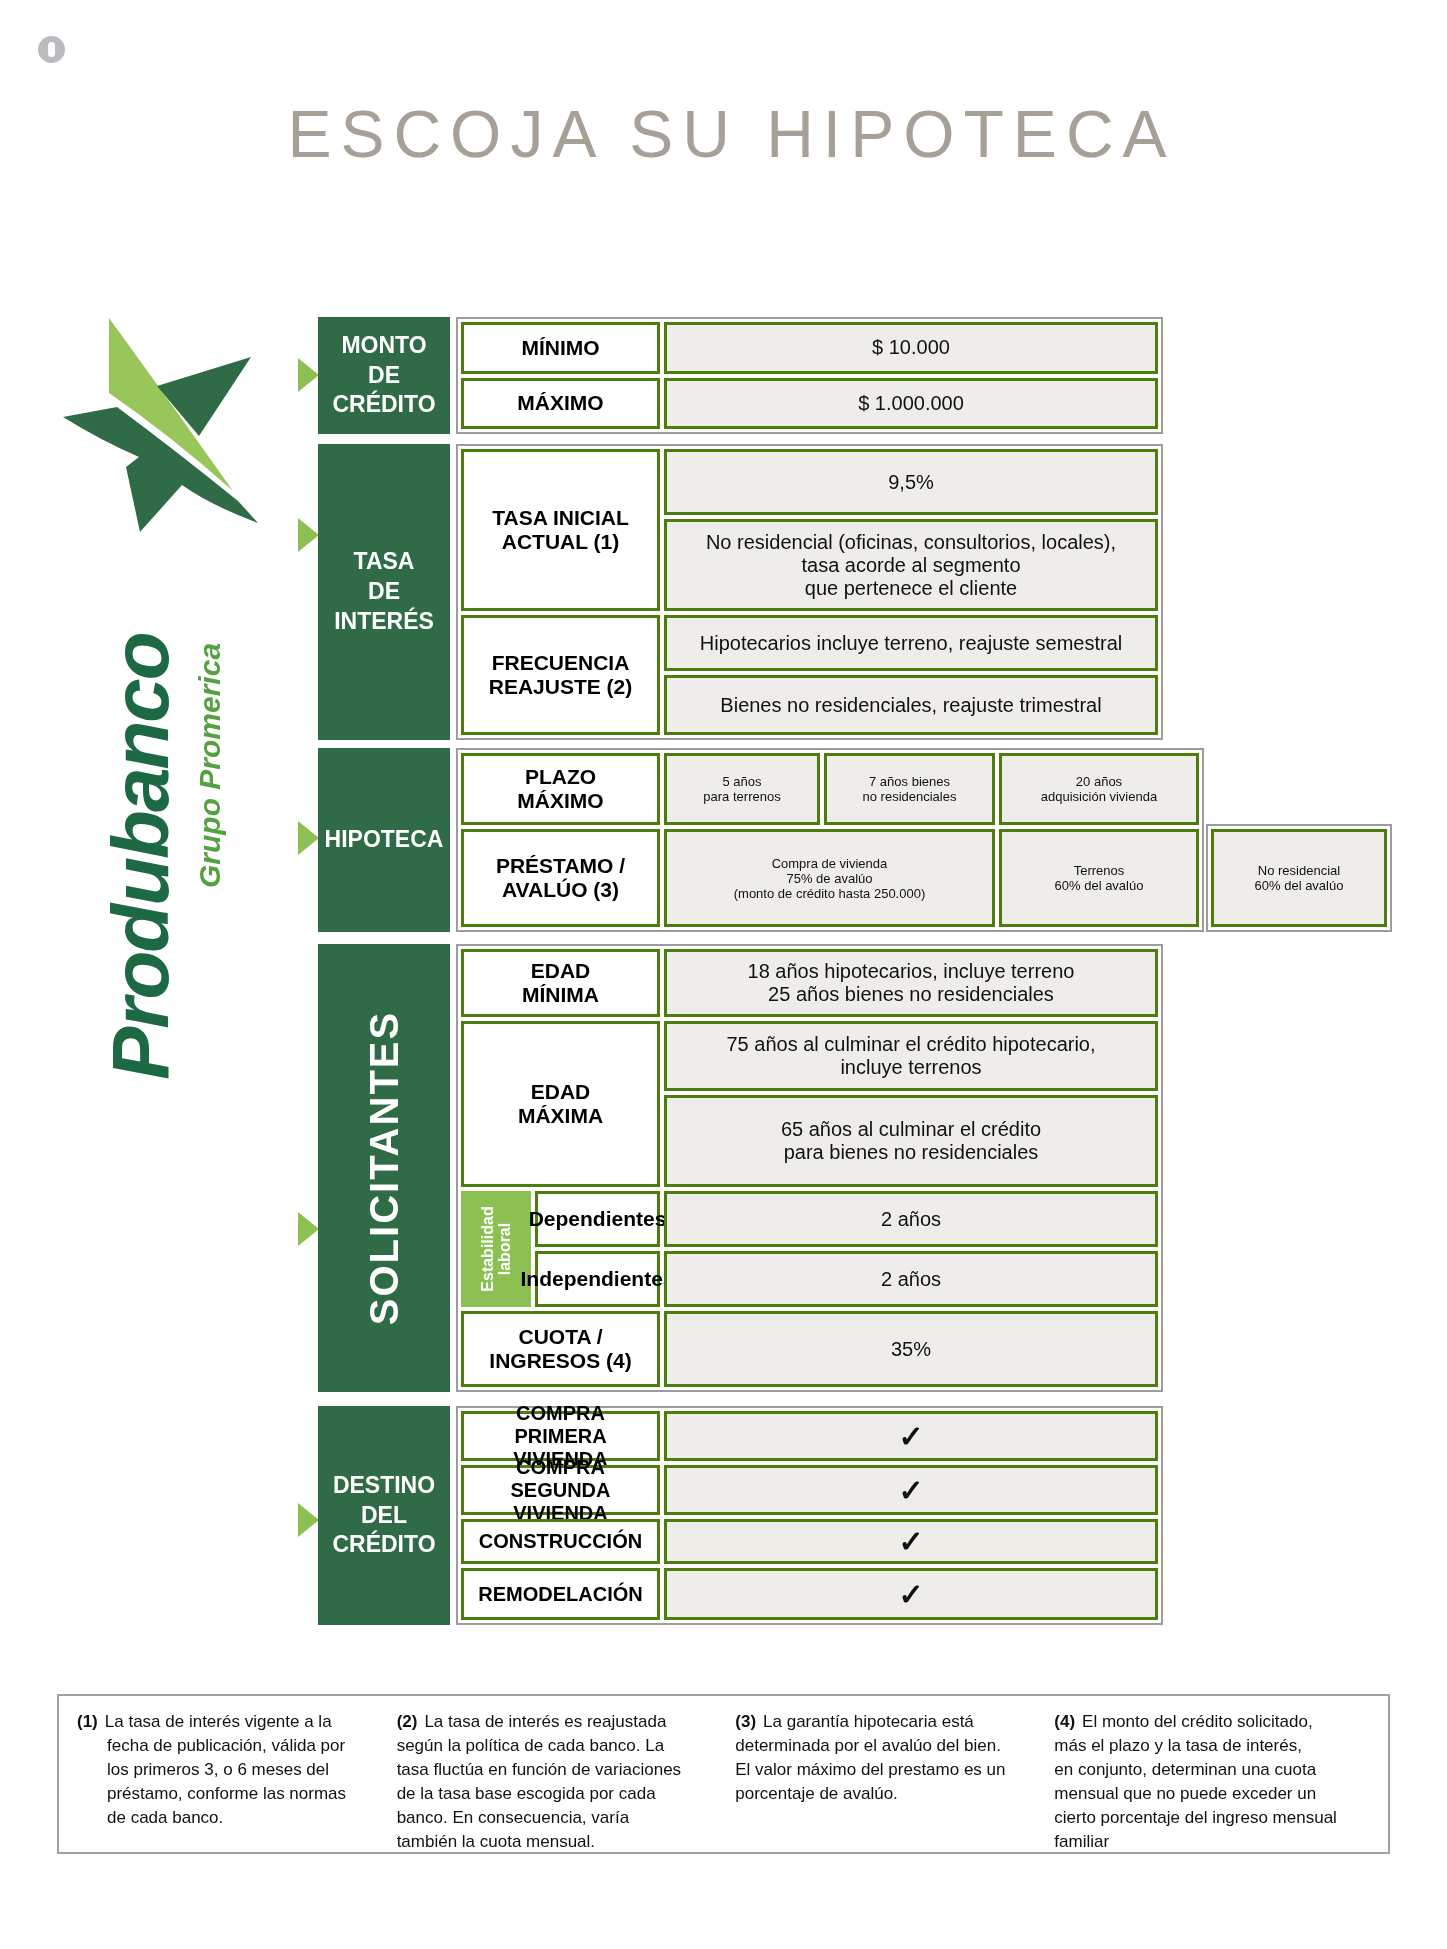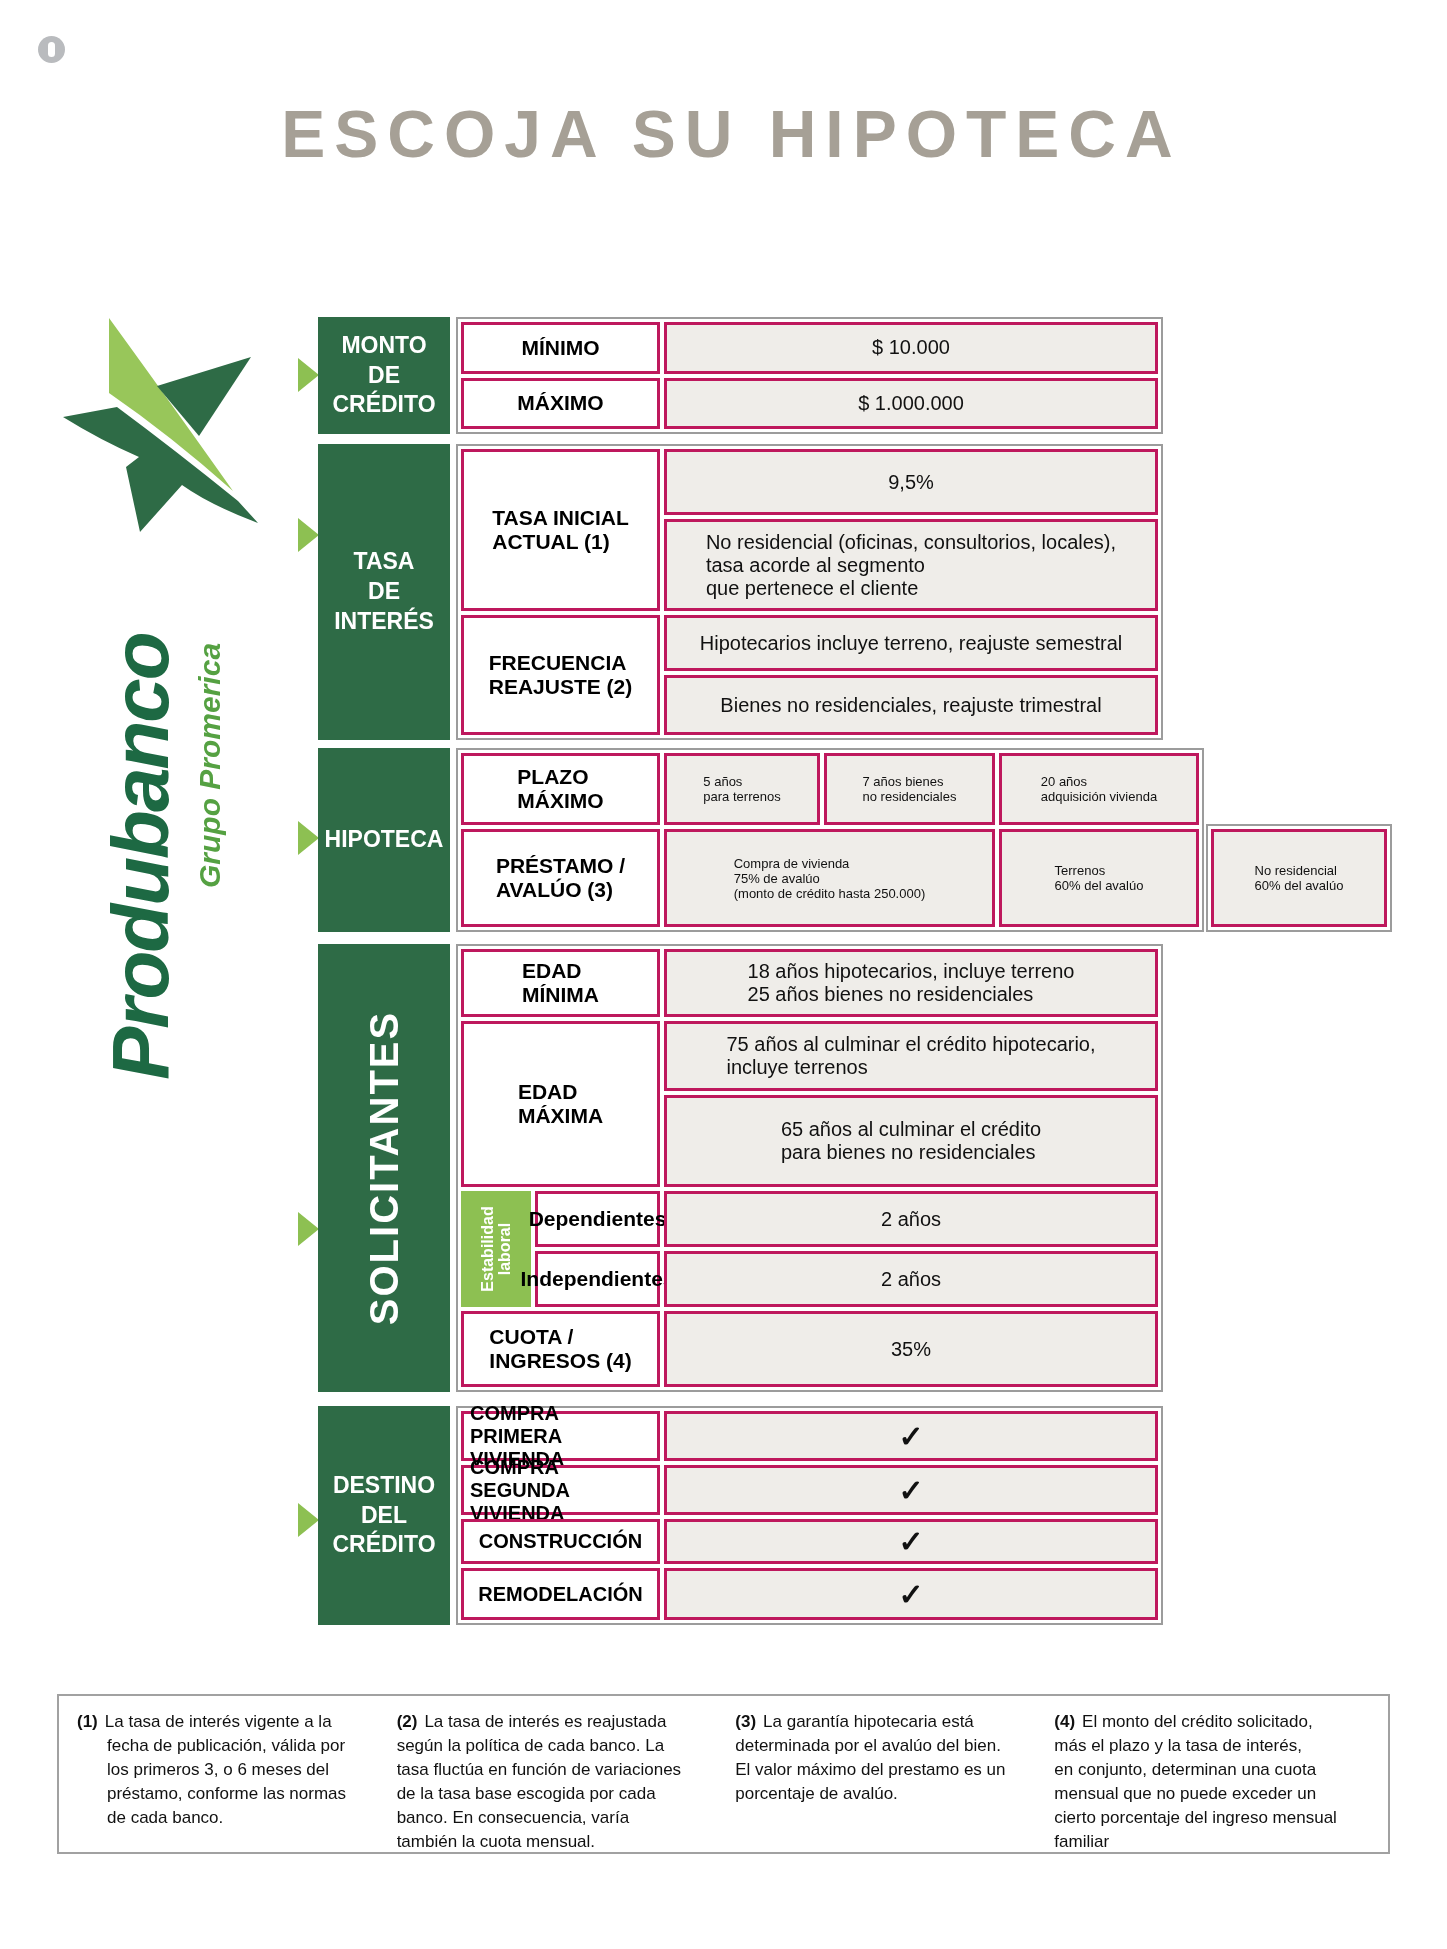--- a/index.html
+++ b/index.html
@@ -6,21 +6,21 @@
   body{
     width:1447px;height:1949px;position:relative;background:#ffffff;
     font-family:"Liberation Sans", sans-serif;color:#111;overflow:hidden;
   }
   
   .pagemark{position:absolute;left:38px;top:36px;width:27px;height:27px;border-radius:50%;background:#b9bbbe;}
   .pagemark::after{content:"";position:absolute;left:10px;top:6px;width:7px;height:15px;border-radius:3.5px;background:#fff;}
   
   .title{
     position:absolute;top:96px;left:16px;right:0;text-align:center;
-    font-size:66px;font-weight:700;letter-spacing:9px;color:#a6a096;white-space:nowrap;
+    font-size:66px;font-weight:400;letter-spacing:9px;color:#a6a096;white-space:nowrap;
   }
   
   .logo-star{position:absolute;left:60px;top:315px;}
   .brand{
     position:absolute;left:96px;top:1080px;transform:rotate(-90deg);transform-origin:0 0;
     font-size:80px;line-height:90px;font-weight:700;font-style:italic;color:#1d6943;
     letter-spacing:-2px;white-space:nowrap;
   }
   .brand-sub{
     position:absolute;left:193px;top:888px;transform:rotate(-90deg);transform-origin:0 0;
@@ -31,22 +31,22 @@
     border-top:17px solid transparent;border-bottom:17px solid transparent;border-left:21px solid #8dc052;}
   
   .section{position:absolute;left:318px;display:flex;align-items:stretch;gap:6px;}
   .gbox{
     width:132px;flex:0 0 132px;background:#2e6b46;color:#fff;font-weight:700;font-size:23px;line-height:1.3;
     display:flex;align-items:center;justify-content:center;text-align:center;white-space:pre-line;
   }
   .gbox .vert{transform:rotate(-90deg);white-space:nowrap;font-size:40px;letter-spacing:2px;}
   .cells{background:#fff;border:2px solid #9c9c9c;padding:3px;display:grid;gap:4px;box-sizing:border-box;}
   .cell{
-    border:3px solid #be185d;box-sizing:border-box;display:flex;align-items:center;justify-content:center;
-    text-align:left;white-space:pre-line;padding:2px 6px;
+    border:3px solid #4d7c0f;box-sizing:border-box;display:flex;align-items:center;justify-content:center;
+    text-align:center;white-space:pre-line;padding:2px 6px;
   }
   .lbl{background:#fff;font-weight:700;font-size:21px;color:#000;}
   .val{background:#efede9;font-size:20px;color:#111;}
   .check{font-size:30px;font-weight:600;}
   #sec-monto{top:317px;}
   #sec-monto .cells{grid-template-columns:199px 494px;grid-template-rows:1fr 1fr;height:117px;}
   #sec-tasa{top:444px;}
   #sec-tasa .cells{grid-template-columns:199px 494px;grid-template-rows:66px 92px 56px 60px;}
   .r12{grid-row:1/3;} .r34{grid-row:3/5;} .r23{grid-row:2/4;}
   #sec-hipoteca{top:748px;}

